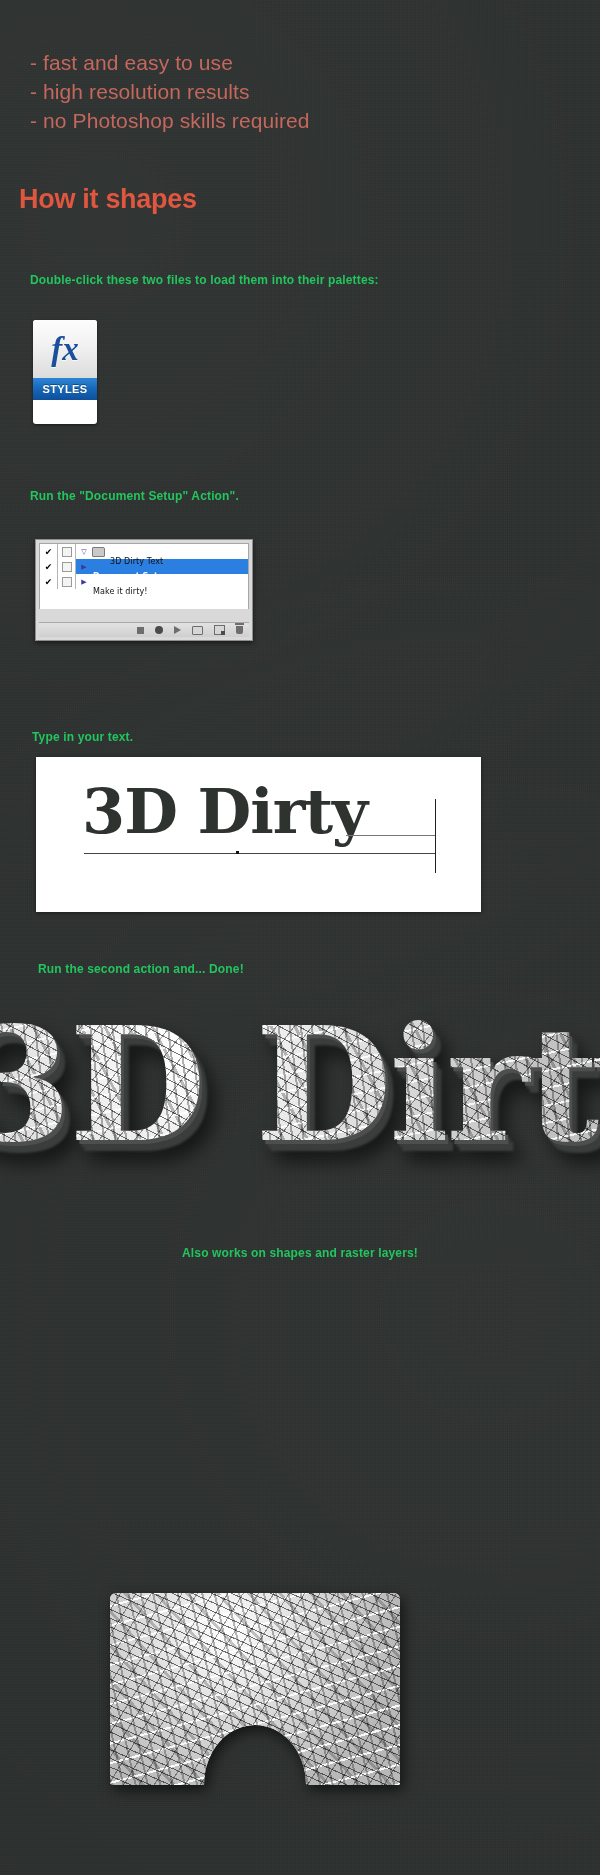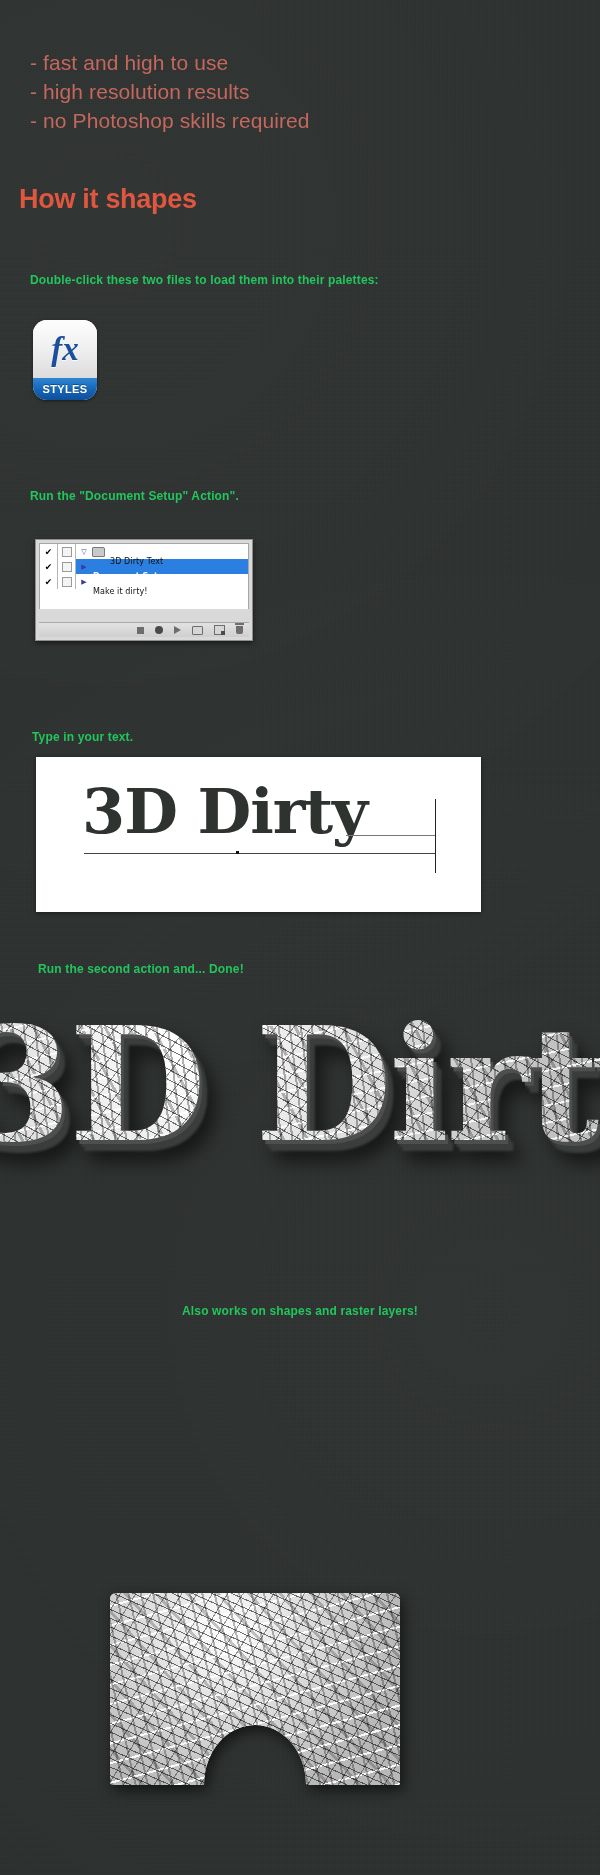--- a/index.html
+++ b/index.html
@@ -49,29 +49,29 @@
     color: #22c55e;
     font-size: 12px;
     font-weight: 700;
     letter-spacing: 0.15px;
     white-space: nowrap;
   }
   #label-doubleclick { left: 30px; top: 273px; }
   #label-runaction   { left: 30px; top: 489px; }
   #label-typetext    { left: 32px; top: 730px; }
   #label-secondaction{ left: 38px; top: 962px; }
-  #label-shapes      { left: 0; top: 1304px; width: 600px; text-align: center; }
+  #label-shapes      { left: 0; top: 1246px; width: 600px; text-align: center; }
 
   
   .icon-row { position: absolute; left: 33px; top: 320px; }
   .ps-file {
-    width: 64px; height: 80px;
+    width: 64px; height: 104px;
     display: inline-block;
     vertical-align: top;
-    border-radius: 14px;
+    border-radius: 3px;
     overflow: hidden;
     box-shadow: 0 1px 3px rgba(0,0,0,0.55);
     position: relative;
     background: #fff;
   }
   .ps-file + .ps-file { margin-left: 18px; }
   .ps-file.wide { width: 70px; }
   .ps-thumb {
     height: 58px;
     background: linear-gradient(180deg,#fdfdfd 0%,#f1f1f1 45%,#dcdcdc 100%);
@@ -224,21 +224,21 @@
       repeating-linear-gradient(-15deg, rgba(255,255,255,0.9) 0px, rgba(255,255,255,0.9) 2px, rgba(0,0,0,0) 2px, rgba(0,0,0,0) 19px),
       repeating-linear-gradient(48deg, rgba(0,0,0,0.22) 0px, rgba(0,0,0,0.22) 3px, rgba(255,255,255,0) 3px, rgba(255,255,255,0) 23px),
       radial-gradient(circle at 40% 20%, #ffffff, #b8b8b8 75%);
     clip-path: path("M6,0 H284 a6,6 0 0 1 6,6 V192 H196 A51,60 0 0 0 94,192 H0 V6 a6,6 0 0 1 6,-6 Z");
   }
 </style>
 </head>
 <body>
 
 <div class="feature-list">
-  <div>- fast and high to use</div>
+  <div>- fast and easy to use</div>
   <div>- high resolution results</div>
   <div>- no Photoshop skills required</div>
 </div>
 
 <div class="section-heading">How it shapes</div>
 
 <div class="step-label" id="label-doubleclick">Double-click these two files to load them into their palettes:</div>
 
 <div class="icon-row">
   <div class="ps-file">

